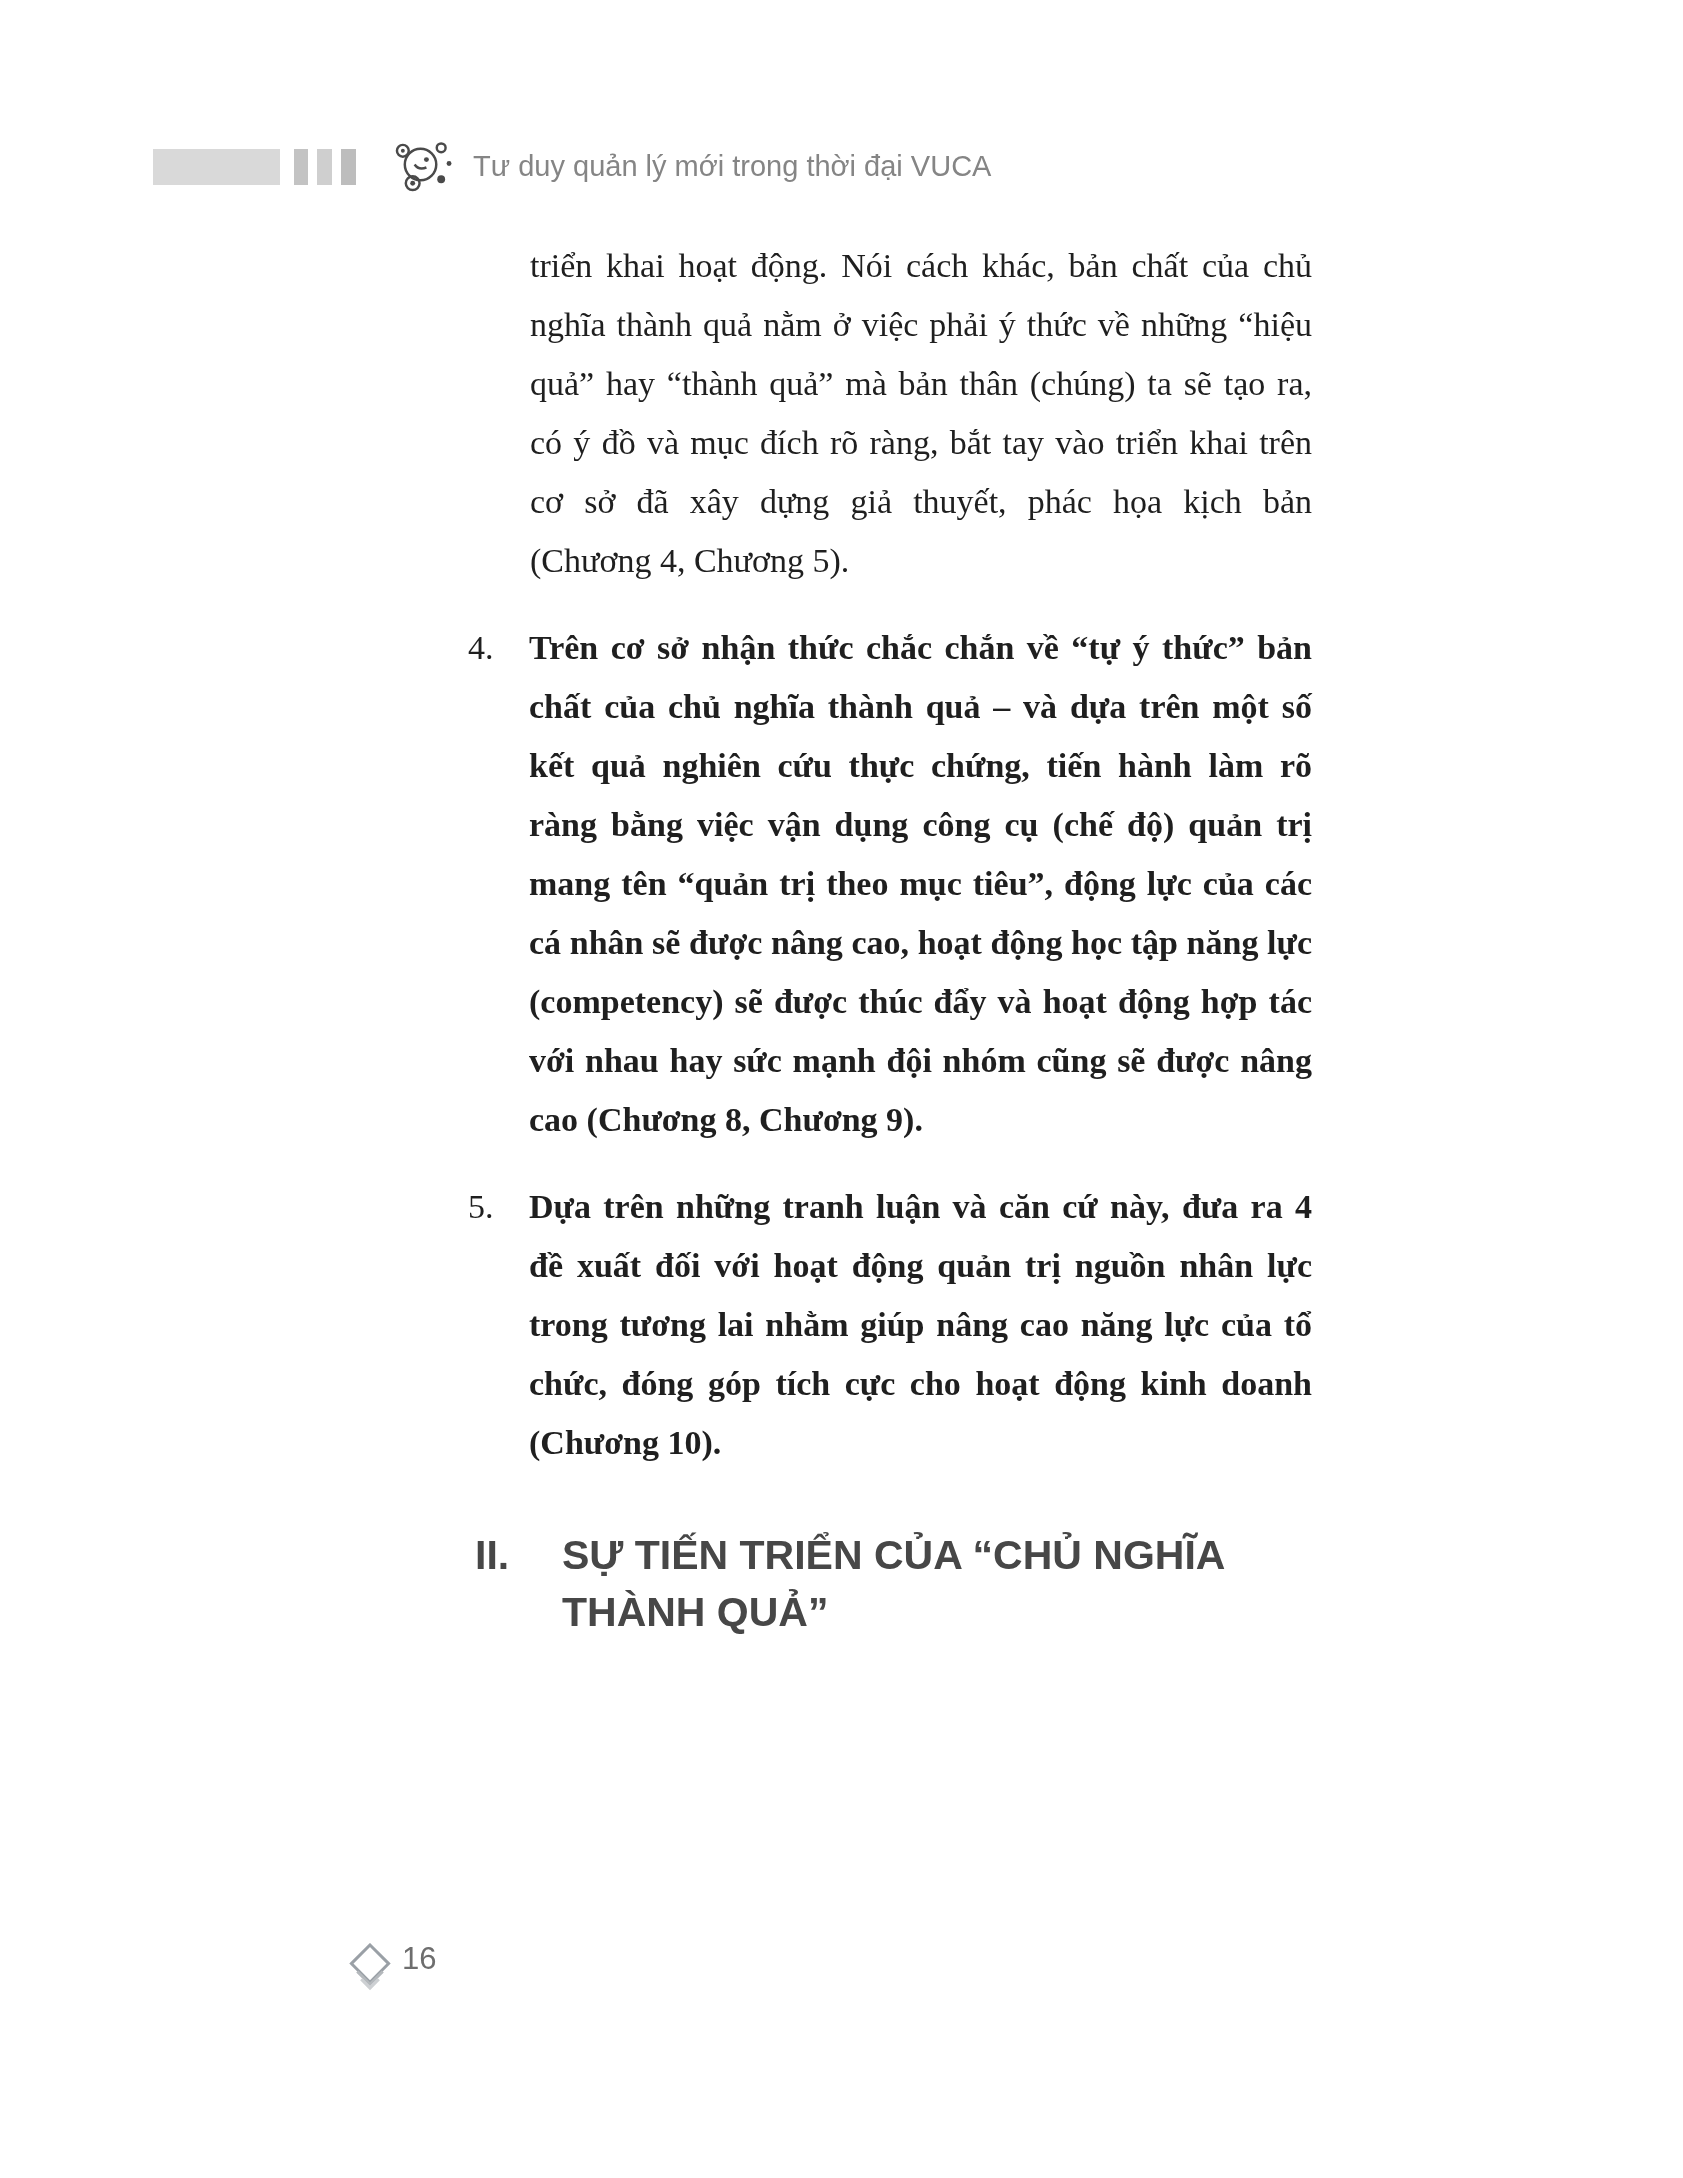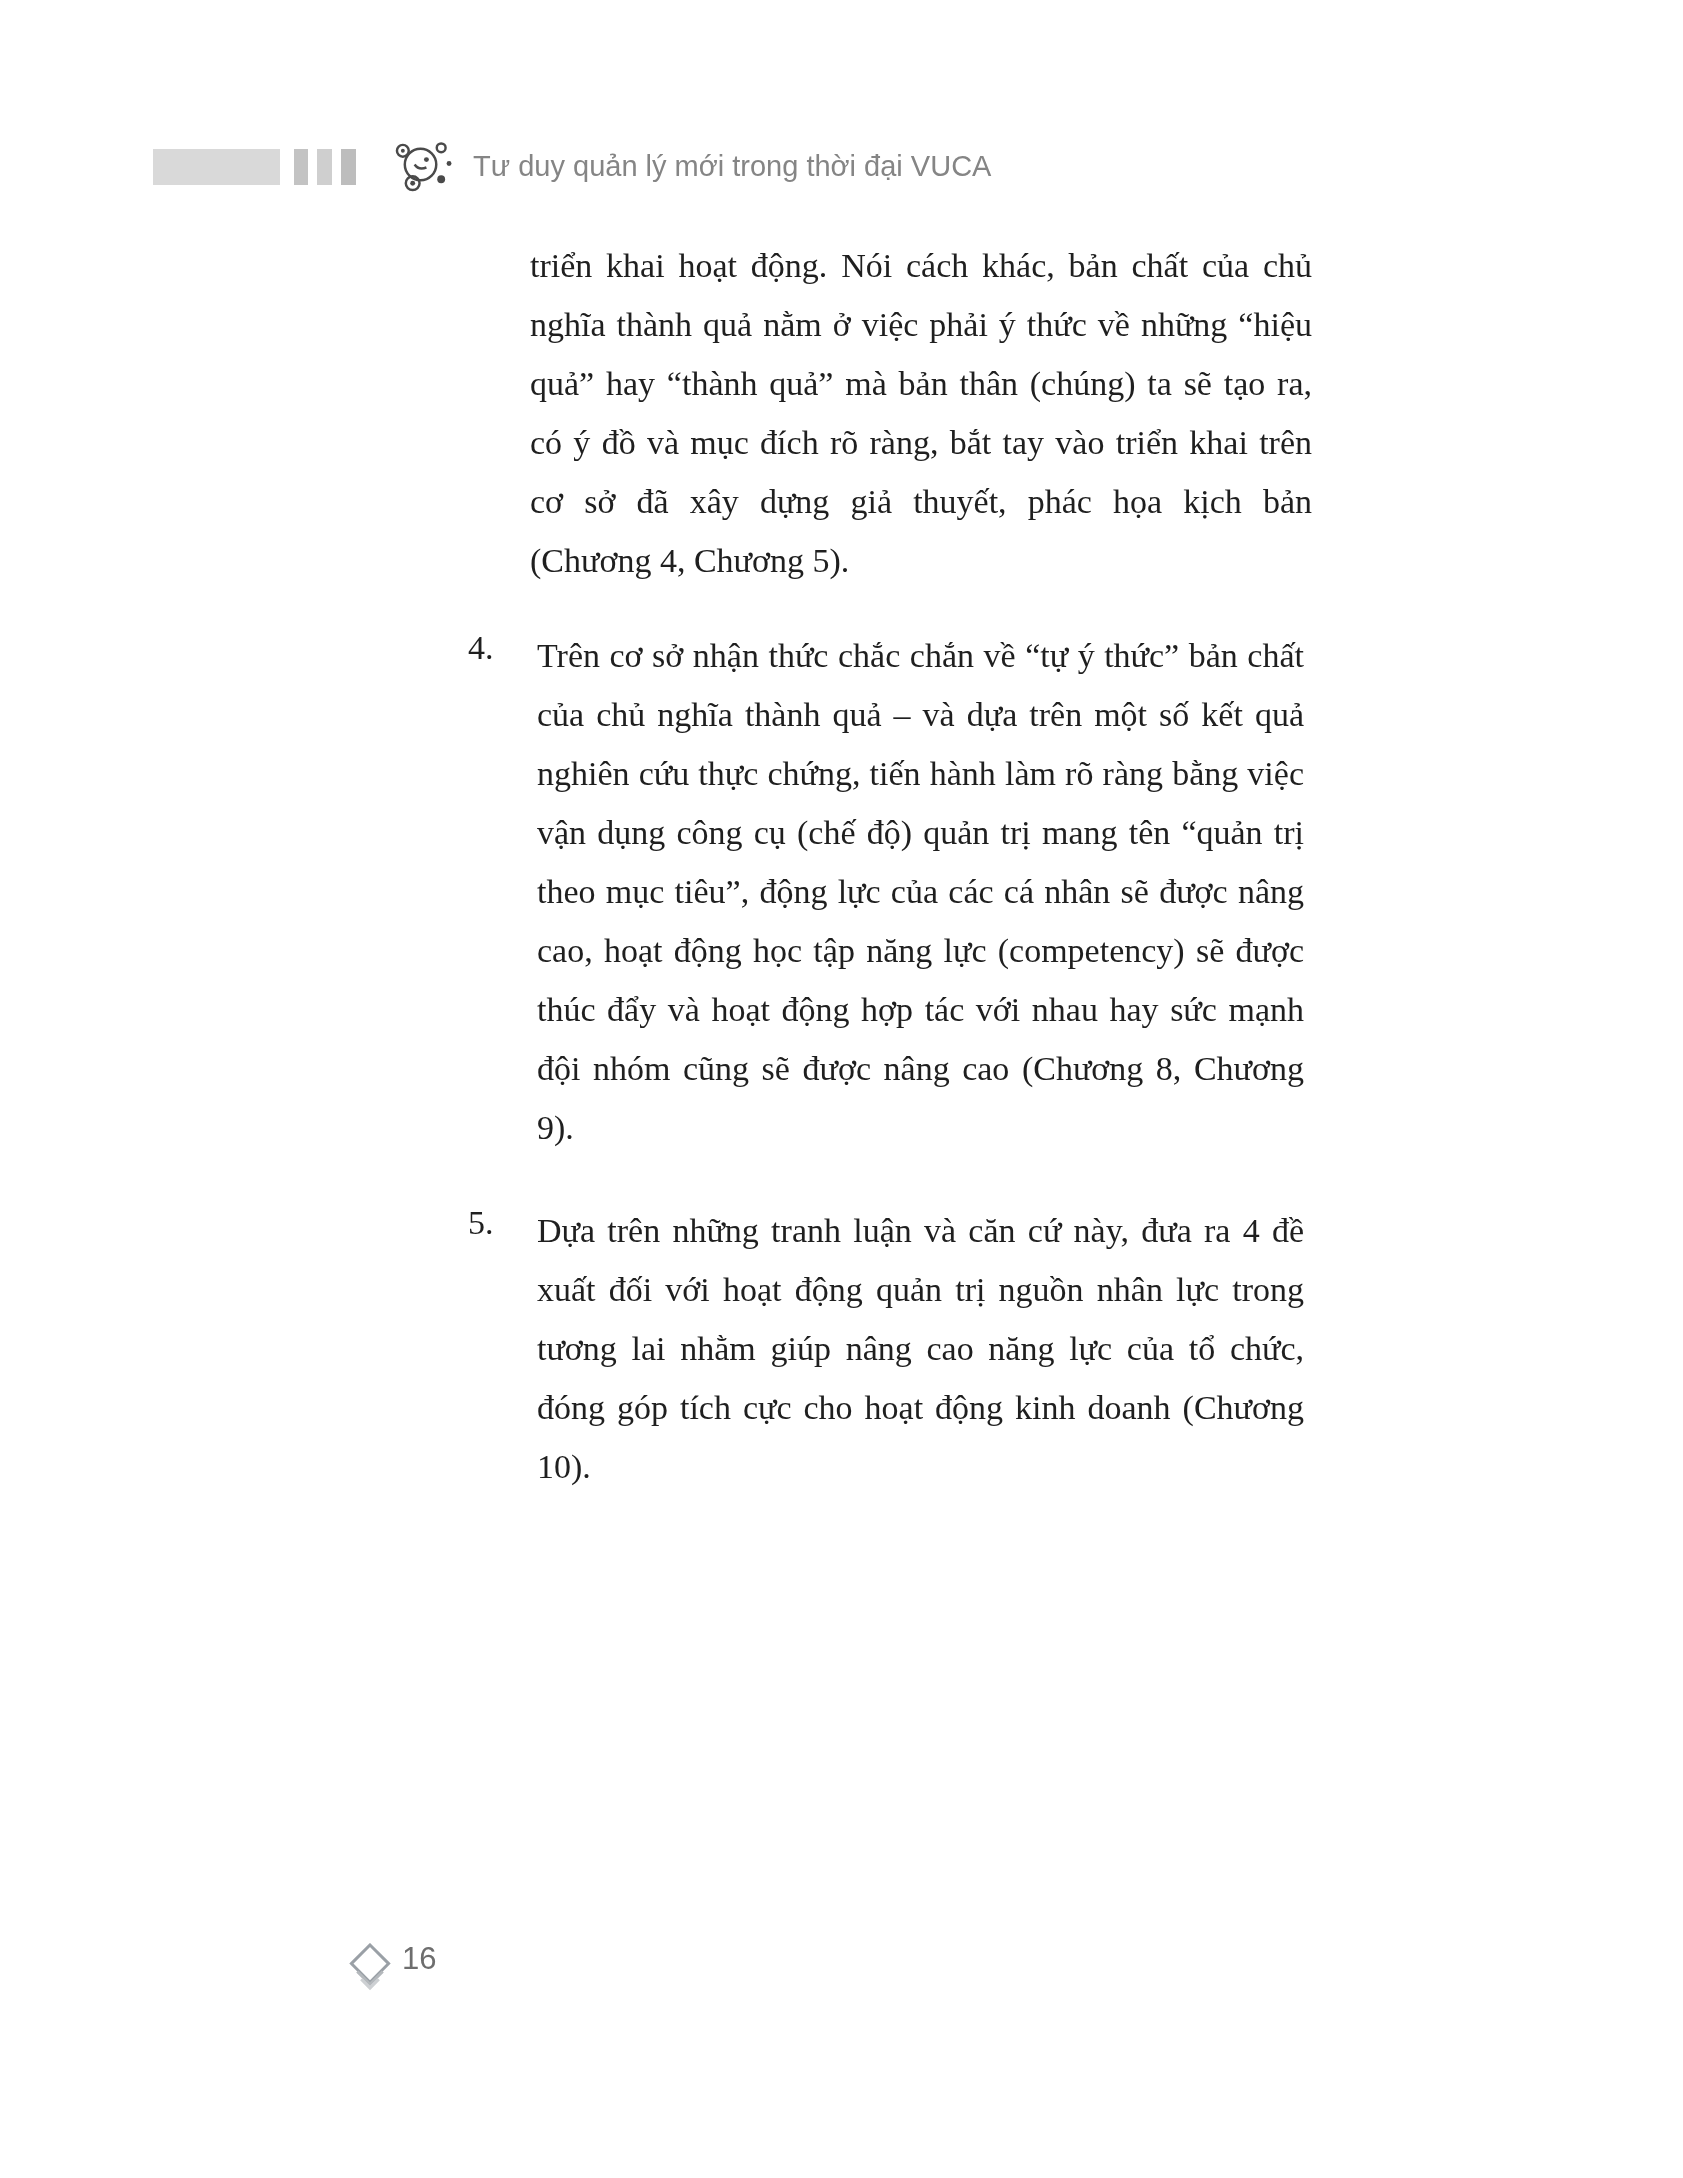--- a/index.html
+++ b/index.html
@@ -60,22 +60,23 @@
     display: flex;
     margin: 0 0 28px 62px;
   }
   .list-item .num {
     flex: none;
     width: 61px;
     text-align: left;
   }
   .list-item .li-text {
     flex: 1;
-    margin: 8px;
+    margin: 0;
     text-align: justify;
+    font-weight: bold;
   }
 
   
   .section-heading {
     display: flex;
     margin: 55px 0 46px 69px;
     font-family: "Liberation Sans", "DejaVu Sans", sans-serif;
     font-weight: bold;
     font-size: 41px;
     line-height: 57px;
@@ -146,20 +147,24 @@
     <div class="list-item">
       <span class="num">4.</span>
       <p class="li-text">Trên cơ sở nhận thức chắc chắn về “tự ý thức” bản chất của chủ nghĩa thành quả – và dựa trên một số kết quả nghiên cứu thực chứng, tiến hành làm rõ ràng bằng việc vận dụng công cụ (chế độ) quản trị mang tên “quản trị theo mục tiêu”, động lực của các cá nhân sẽ được nâng cao, hoạt động học tập năng lực (competency) sẽ được thúc đẩy và hoạt động hợp tác với nhau hay sức mạnh đội nhóm cũng sẽ được nâng cao (Chương 8, Chương 9).</p>
     </div>
 
     <div class="list-item">
       <span class="num">5.</span>
       <p class="li-text">Dựa trên những tranh luận và căn cứ này, đưa ra 4 đề xuất đối với hoạt động quản trị nguồn nhân lực trong tương lai nhằm giúp nâng cao năng lực của tổ chức, đóng góp tích cực cho hoạt động kinh doanh (Chương 10).</p>
     </div>
 
+    <div class="section-heading">
+      <span class="h-num">II.</span>
+      <h2 class="h-text">SỰ TIẾN TRIỂN CỦA “CHỦ NGHĨA THÀNH QUẢ”</h2>
+    </div>
 
 
   </main>
 
   <footer class="page-footer">
     <span class="footer-icon">
       <svg width="44" height="51" viewBox="0 0 44 52" xmlns="http://www.w3.org/2000/svg">
         <path d="M22 2 L41 21 L22 40 L3 21 Z" fill="none" stroke="#9aa0a6" stroke-width="3"></path>
         <path d="M9 29 L22 42 L35 29" fill="none" stroke="#b4b8bc" stroke-width="3"></path>
         <path d="M13 37 L22 46 L31 37" fill="none" stroke="#cdd0d3" stroke-width="3"></path>

